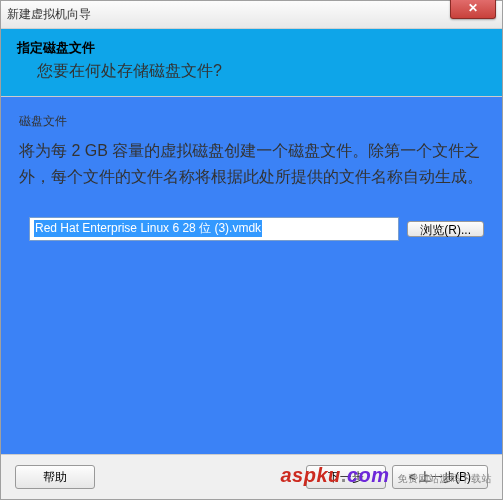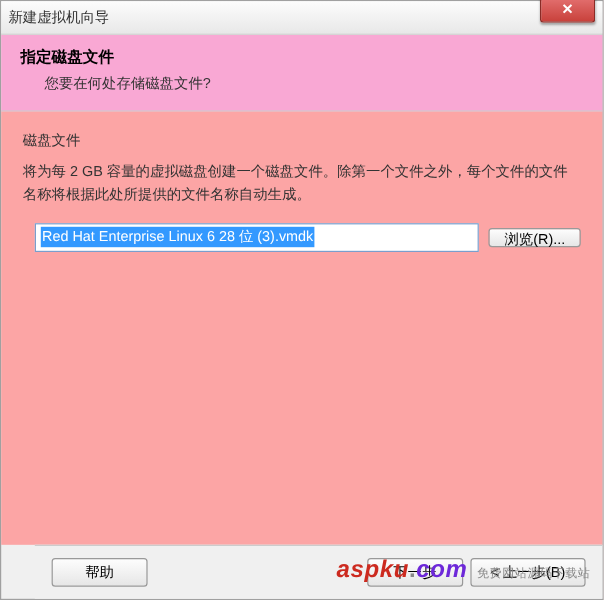--- a/index.html
+++ b/index.html
@@ -47,49 +47,49 @@
       display: flex;
       align-items: center;
       justify-content: center;
       color: #fff;
       font-size: 12px;
       font-weight: bold;
       cursor: pointer;
       box-shadow: 0 1px 2px rgba(0,0,0,0.3);
     }
     .header {
-      background: #f9a8d4;
+      background: #0ea5e9;
       padding: 10px 16px 14px 16px;
       border-bottom: 1px solid #ccc;
     }
     .header-title {
       font-size: 13px;
       font-weight: bold;
       color: #000;
       margin-bottom: 4px;
     }
     .header-sub {
-      font-size: 12px;
+      font-size: 16px;
       color: #333;
       padding-left: 20px;
     }
     .content {
       flex: 1;
       padding: 16px 18px;
-      background: #fca5a5;
+      background: #3b82f6;
       color: #333;
     }
     .section-label {
       font-size: 12px;
       margin-bottom: 8px;
     }
     .section-desc {
-      font-size: 12px;
+      font-size: 16px;
       line-height: 1.6;
-      margin-bottom: 14px;
+      margin-bottom: 28px;
     }
     .file-row {
       display: flex;
       align-items: center;
       gap: 8px;
       padding-left: 10px;
     }
     .file-input {
       flex: 1;
       height: 24px;
@@ -114,21 +114,20 @@
       font-size: 12px;
       cursor: pointer;
       font-family: inherit;
     }
     .footer {
       border-top: 1px solid #ccc;
       padding: 10px 14px;
       display: flex;
       align-items: center;
       background: #f0f0f0;
-      margin-left: 28px;
     }
     .footer-btn {
       height: 24px;
       padding: 0 16px;
       background: linear-gradient(#fdfdfd, #e6e6e6);
       border: 1px solid #999;
       border-radius: 3px;
       font-size: 12px;
       cursor: pointer;
       font-family: inherit;

